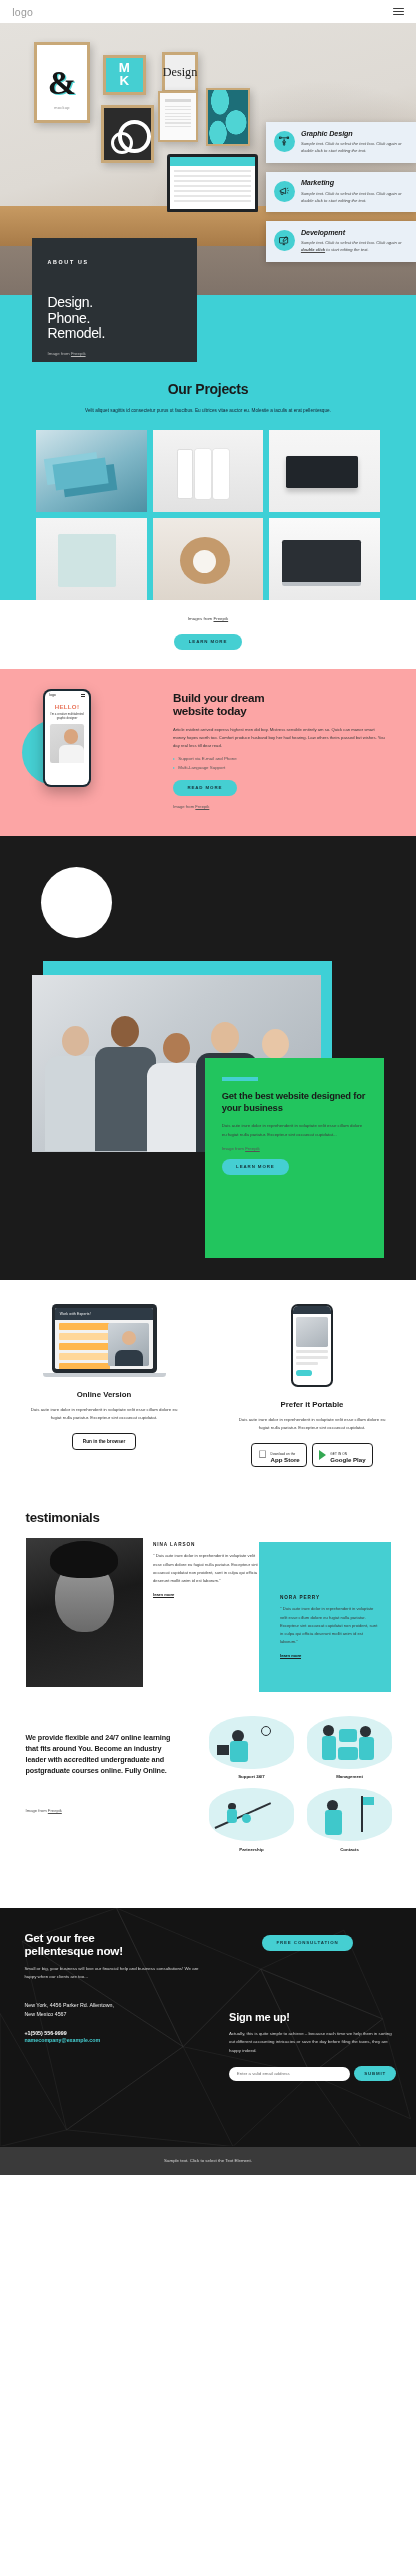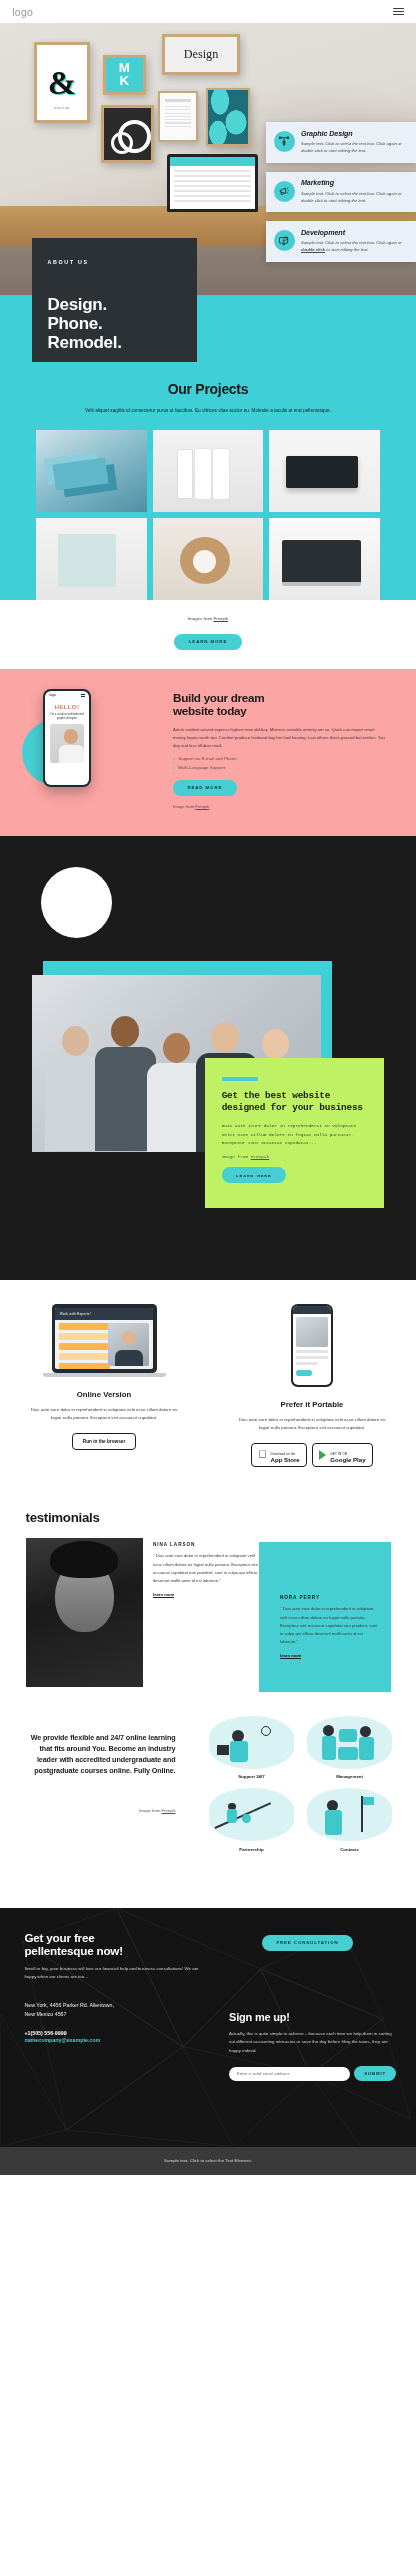--- a/index.html
+++ b/index.html
@@ -53,21 +53,21 @@
              text-shadow: 1.1px 1.1px 0 #4fd4d4; }
   .f1 .cap { position:absolute; bottom:10px; left:0; right:0; text-align:center; font-size:3.9px; color:#8c8c8c; letter-spacing:0.3px;}
   .f2 { left: 103px; top: 32px; width: 43px; height: 40px; border-width:3.3px; }
   .f2 i { position:absolute; inset:0; background:#45cfd2; display:flex; align-items:center; justify-content:center;
           font-style:normal; font-weight:800; font-size:13.3px; color:#fff; letter-spacing:0.6px; line-height:.95;
           text-align:center; }
   .f3 { left: 101px; top: 82px; width: 53px; height: 58px; border-width:3.3px; }
   .f3 i { position:absolute; inset:0; background:#2b2b2b; }
   .f3 i::before { content:''; position:absolute; left:14.4px; top:12.2px; width:24.4px; height:24.4px; border:4.4px solid #fff; border-radius:50%; }
   .f3 i::after  { content:''; position:absolute; left:6.7px; bottom:5.6px; width:16.7px; height:16.7px; border:3.9px solid #fff; border-radius:50%; }
-  .f4 { left: 162px; top: 11px; width: 78px; height: 41px; border-width:3.3px; }
+  .f4 { left: 162px; top: 29px; width: 36px; height: 41px; border-width:3.3px; }
   .f4 i { position:absolute; inset:0; background:#efefef; display:flex; align-items:center; justify-content:center;
           font-style:normal; font-size:12.2px; color:#222; font-family:"Liberation Serif",serif; }
   .f5 { left: 158px; top: 68px; width: 40px; height: 51px; border-width:2.8px; }
   .f5 i { position:absolute; inset:0; background:#fafafa; }
   .f5 i::before{content:'';position:absolute;left:5px;top:5.6px;right:5px;height:3.3px;background:#d9d9d9;}
   .f5 i::after{content:'';position:absolute;left:5px;top:13.3px;right:5px;bottom:12.2px;
     background:repeating-linear-gradient(#e2e2e2 0 1.1px, transparent 1.1px 3.3px);}
   .f6 { left: 206px; top: 65px; width: 44px; height: 58px; border-width:2.8px; }
   .f6 i { position:absolute; inset:0; background:#1d6e78;
      background-image: radial-gradient(ellipse at 30% 20%, #4fd4d4 0 22%, transparent 23%),
@@ -84,21 +84,21 @@
   .lap i::before{content:'';position:absolute;left:0;right:0;top:0;height:9px;background:#45cfd2;}
   .lap i::after{content:'';position:absolute;left:4.4px;top:13.3px;right:4.4px;bottom:4.4px;
     background:repeating-linear-gradient(#e6e6e6 0 1.7px,transparent 1.7px 5px);}
   .teal-bottom { position:absolute; left:0; right:0; bottom:0; height:67px; background:#3ed0d6; }
 
   .about-card {
     position: absolute; left: 32px; top: 215px; width: 165px; height: 133px;
     background: #2b3135; color:#fff; padding: 21px 15.5px 0 15.5px; z-index: 5;
   }
   .about-kicker { font-size: 5.3px; letter-spacing: 1.7px; font-weight: 700; margin-bottom: 10px; }
-  .about-title { font-size: 17px; line-height: 1.12; font-weight: 700; letter-spacing:-0.3px;margin-top:30px; }
+  .about-title { font-size: 14px; line-height: 1.12; font-weight: 400; letter-spacing:-0.3px;margin-top:30px; }
   .about-credit { font-size: 4.4px; color: #b9b9b9; margin-top: 9px; }
   .about-credit u { text-decoration: underline; }
 
   
   .fcards { position: absolute; right: 0; top: 99px; width: 150px; z-index: 6; }
   .fcard {
     background: #e9f0f7; box-shadow: 0 1.7px 6.7px rgba(0,0,0,.2);
     padding: 6.7px 9px 7.8px 7.8px; display: flex; gap: 6.1px; margin-bottom: 9px; font-style: italic;
   }
   .fc-ic {
@@ -175,22 +175,22 @@
   .dark-circle { position: absolute; left: 41px; top: 31px; width: 71px; height: 71px; border-radius: 50%; background: #fff; }
   .team-teal { position: absolute; left: 43px; top: 125px; width: 289px; height: 179px; background: #3ed0d6; }
   .team-photo {
     position: absolute; left: 32px; top: 139px; width: 289px; height: 177px;
     background: linear-gradient(140deg,#dfe2e5 0%,#c6ccd1 40%,#a9b1b8 100%);
     overflow: hidden;
   }
   .head { position: absolute; border-radius: 50%; }
   .body-sh { position: absolute; border-radius: 13.3px 13.3px 0 0; }
   .dark-card {
-    position: absolute; left: 205px; top: 222px; width: 179px; height: 150px;
-    background: #bef264; padding: 19px 16.7px 0 16.7px; z-index: 4; font-family: Liberation Mono, monospace;
+    position: absolute; left: 205px; top: 222px; width: 179px; height: 200px;
+    background: #22c55e; padding: 19px 16.7px 0 16.7px; z-index: 4;
   }
   .dash { width: 36px; height: 4.4px; background: #45cfd2; margin-bottom: 9px; }
   .dark-card h3 { font-size: 9.4px; font-weight: 700; line-height: 1.28; letter-spacing: -0.2px; }
   .dark-card p { font-size: 4.4px; line-height: 1.95; color: #3d3d3d; margin-top: 7.8px; }
   .dark-card .cred { font-size: 4.4px; color: #555; margin-top: 6.7px; }
   .dark-card .cred u { text-decoration: underline; }
   .dark-card .btn-pill { margin-top: 7.8px; }
 
   
   .devices { background: #fff; padding: 24.4px 0 19px; display: flex; }
@@ -238,21 +238,21 @@
   .testi-photo::after{content:'';position:absolute;left:24.4px;top:3.3px;width:68px;height:37px;border-radius:50% 50% 40% 40%;background:#101010;}
   .testi-teal { position: absolute; left: 259px; top: 56px; width: 132px; height: 150px; background: #45cfd2; }
   .t1-block { position: absolute; left: 153px; top: 56px; width: 105px; }
   .t2-block { position: absolute; left: 280px; top: 109px; width: 99px; }
   .t-name { font-size: 4.7px; font-weight: 700; letter-spacing: 0.9px; }
   .t-quote { font-size: 4.2px; line-height: 1.95; color: #3a3a3a; margin-top: 5.6px; }
   .t-more { font-size: 4.2px; font-weight: 700; margin-top: 6.7px; display: inline-block; border-bottom: 0.6px solid #222; color:#111; text-decoration:none;}
 
   
   .learning { background: #fff; padding: 15.5px 0 22px; position: relative; height: 200px; }
-  .learn-left { position: absolute; left: 25.5px; top: 25.5px; width: 150px; text-align: right; }
+  .learn-left { position: absolute; left: 25.5px; top: 25.5px; width: 150px; }
   .learn-head { font-size: 7.2px; font-weight: 700; line-height: 1.52; letter-spacing: -0.1px; }
   .learn-cred { font-size: 4.2px; color: #555; margin-top: 31px; }
   .learn-cred u { text-decoration: underline; }
   .learn-grid { position: absolute; left: 209px; top: 7.8px; width: 183px;
                 display: grid; grid-template-columns: 1fr 1fr; gap: 9px 13.3px; }
   .lg-item { text-align: center; }
   .lg-art { height: 53px; border-radius: 50%/40%; background: #d9f2f3; position: relative; overflow: hidden; }
   .lg-art .p1 { position:absolute; width:14.4px; height:29px; background:#3fc8cb; border-radius:3.3px; }
   .lg-art .p2 { position:absolute; width:11px; height:11px; background:#2b3136; border-radius:50%; }
   .lg-art .p3 { position:absolute; background:#2b3136; }

